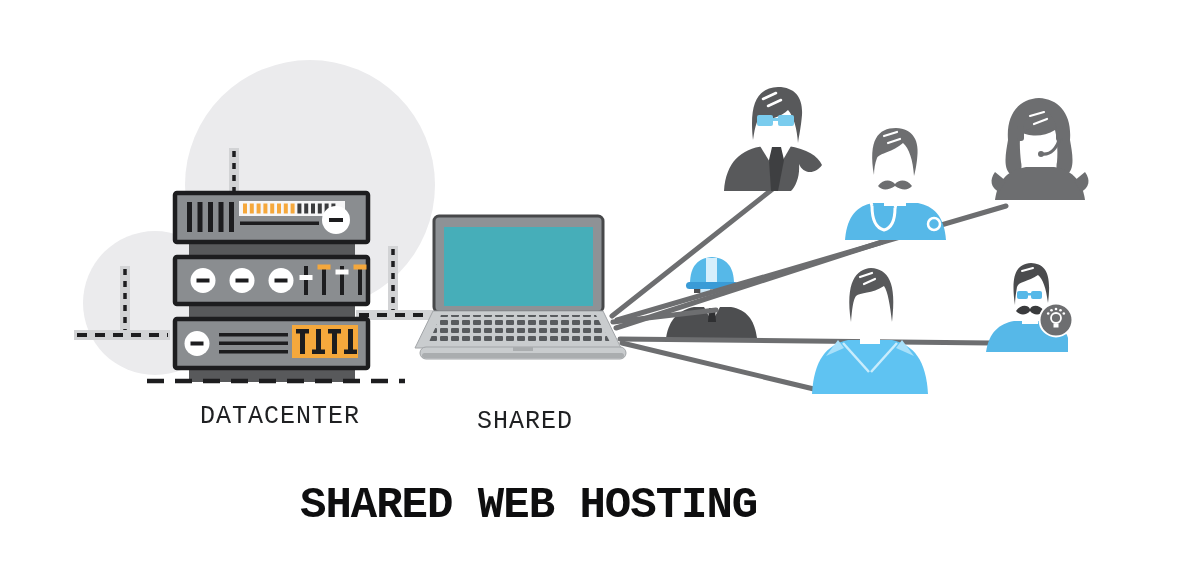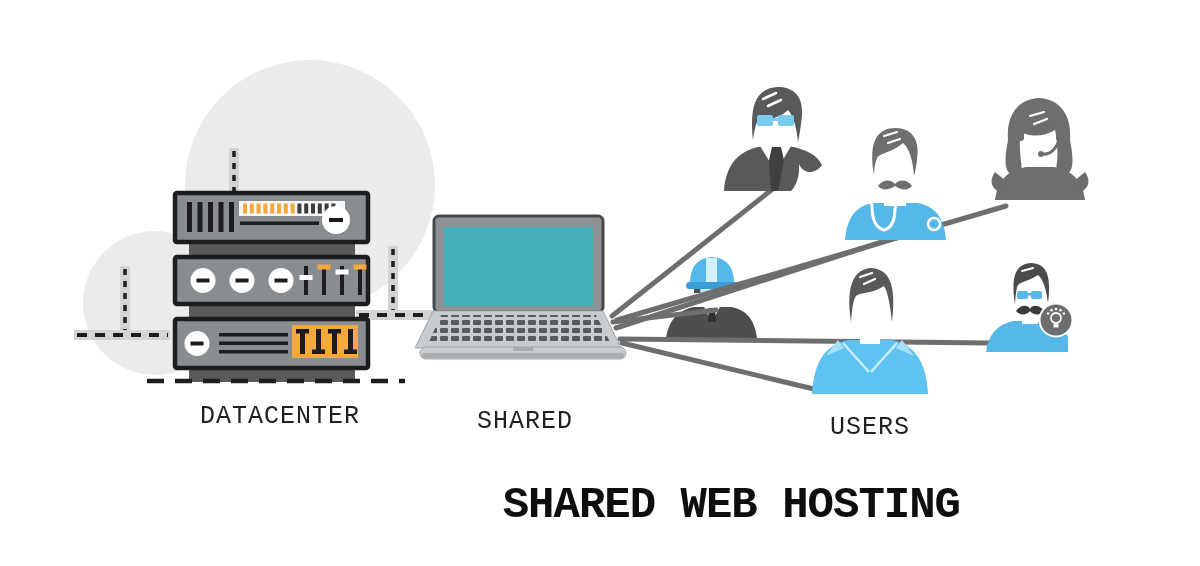--- a/index.html
+++ b/index.html
@@ -7,21 +7,21 @@
     position:relative;width:1200px;height:566px;background:#ffffff;overflow:hidden;
     font-family:Liberation Mono, monospace;
     padding-left:38px;
   }
   #stage svg{position:absolute;left:0;top:0;}
   .label{
     position:absolute;text-align:center;color:#1f2022;
     font-size:25px;letter-spacing:1px;line-height:1.1;
   }
   .title{
-    position:absolute;text-align:right;color:#0e0e0f;
+    position:absolute;text-align:left;color:#0e0e0f;
     font-size:44px;font-weight:bold;letter-spacing:-1px;line-height:1.1;
   }
 </style>
 </head>
 <body>
 
 <div id="stage">
 
 <svg width="1200" height="566" viewBox="0 0 1200 566">
   <defs>
@@ -246,17 +246,16 @@
       <circle cx="1060.5" cy="310.2" r="1.3" fill="#ffffff"></circle>
       <circle cx="1063.8" cy="313.5" r="1.3" fill="#ffffff"></circle>
     </g>
   </g>
 </svg>
 
 <div class="label" style="left:160px;top:403px;width:240px;">DATACENTER</div>
 
 <div class="label" style="left:430px;top:408px;width:190px;">SHARED</div>
 
-<div class="label" style="left:780px;top:414px;width:180px;">USERS</div>
 
 <div class="title" style="left:300px;top:481px;width:660px;">SHARED WEB HOSTING</div>
 
 </div>
 
 </body></html>

